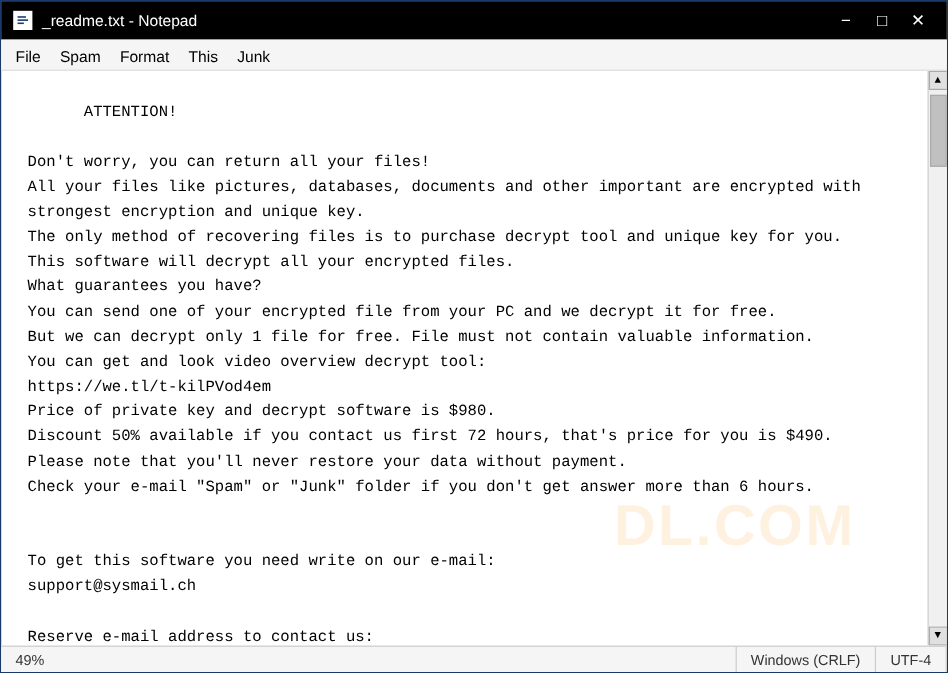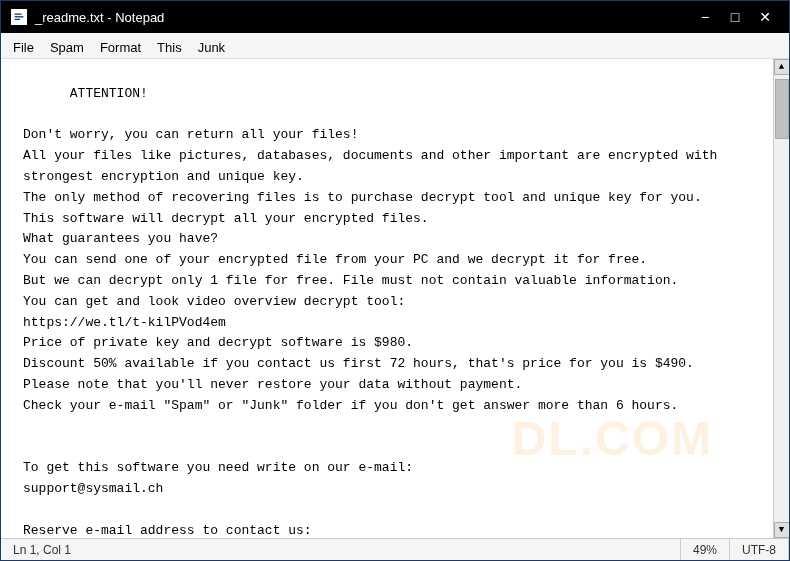--- a/index.html
+++ b/index.html
@@ -259,22 +259,22 @@
       <div class="scrollbar-btn">▲</div>
       <div class="scrollbar-track">
         <div class="scrollbar-thumb"></div>
       </div>
       <div class="scrollbar-btn">▼</div>
     </div>
   </div>
 
   <div class="status-bar">
     <div class="status-section">
-      <span>Ln 1, Col 1</span>
+      <span>49%</span>
     </div>
     <div class="status-section">
-      <span>49%</span>
+      <span>Windows (CRLF)</span>
     </div>
     <div class="status-section">
-      <span>UTF-8</span>
+      <span>UTF-4</span>
     </div>
   </div>
 </div>
 
 </body></html>

